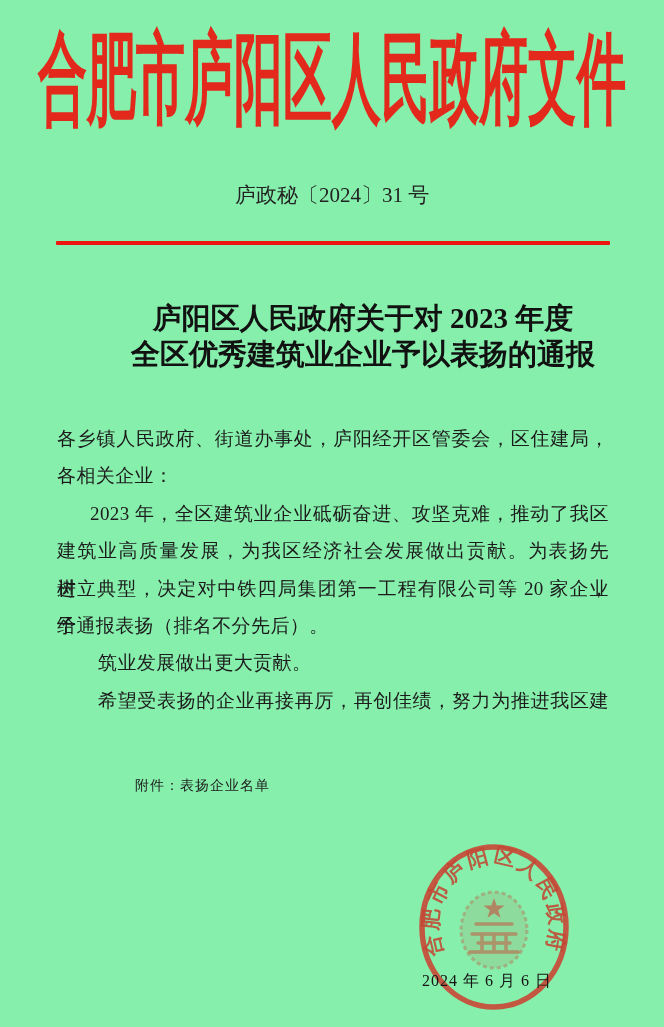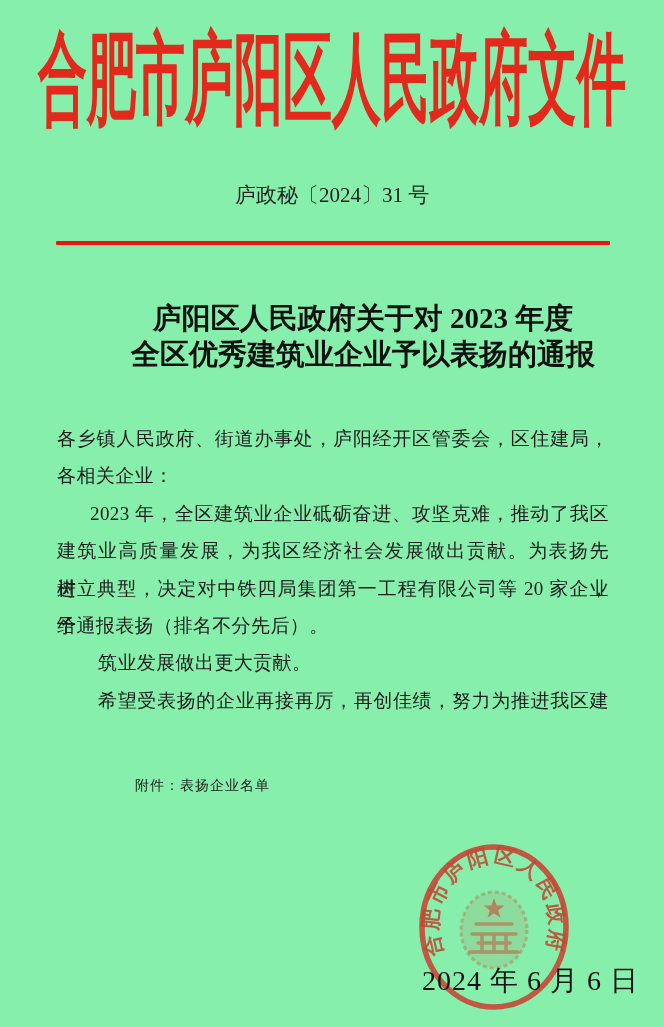--- a/index.html
+++ b/index.html
@@ -50,21 +50,21 @@
     position:absolute;top:767px;left:57px;width:552px;
     padding-left:78px;box-sizing:border-box;
     font-size:14px;line-height:37px;letter-spacing:1px;color:#1c1c1c;
   }
   .seal{
     position:absolute;left:416px;top:842px;width:156px;height:170px;
     z-index:2;
   }
   .issue-date{
     position:absolute;left:422px;top:967px;z-index:3;
-    font-size:28px;line-height:28px;letter-spacing:1px;color:#151515;
+    font-size:16px;line-height:28px;letter-spacing:1px;color:#151515;
     white-space:nowrap;
   }
 </style>
 </head>
 <body>
 
 <div class="page">
 
   <div class="masthead">
     <span class="masthead-text">合肥市庐阳区人民政府文件</span>

